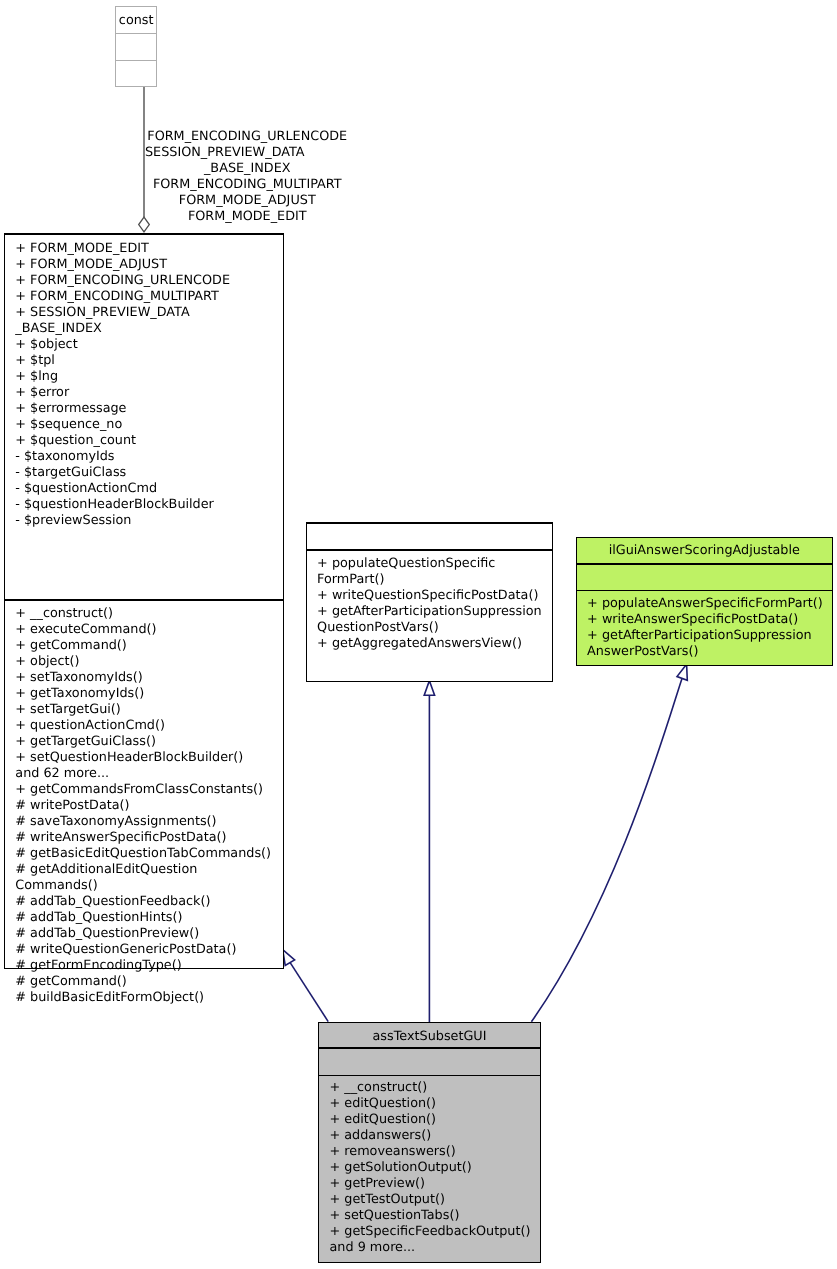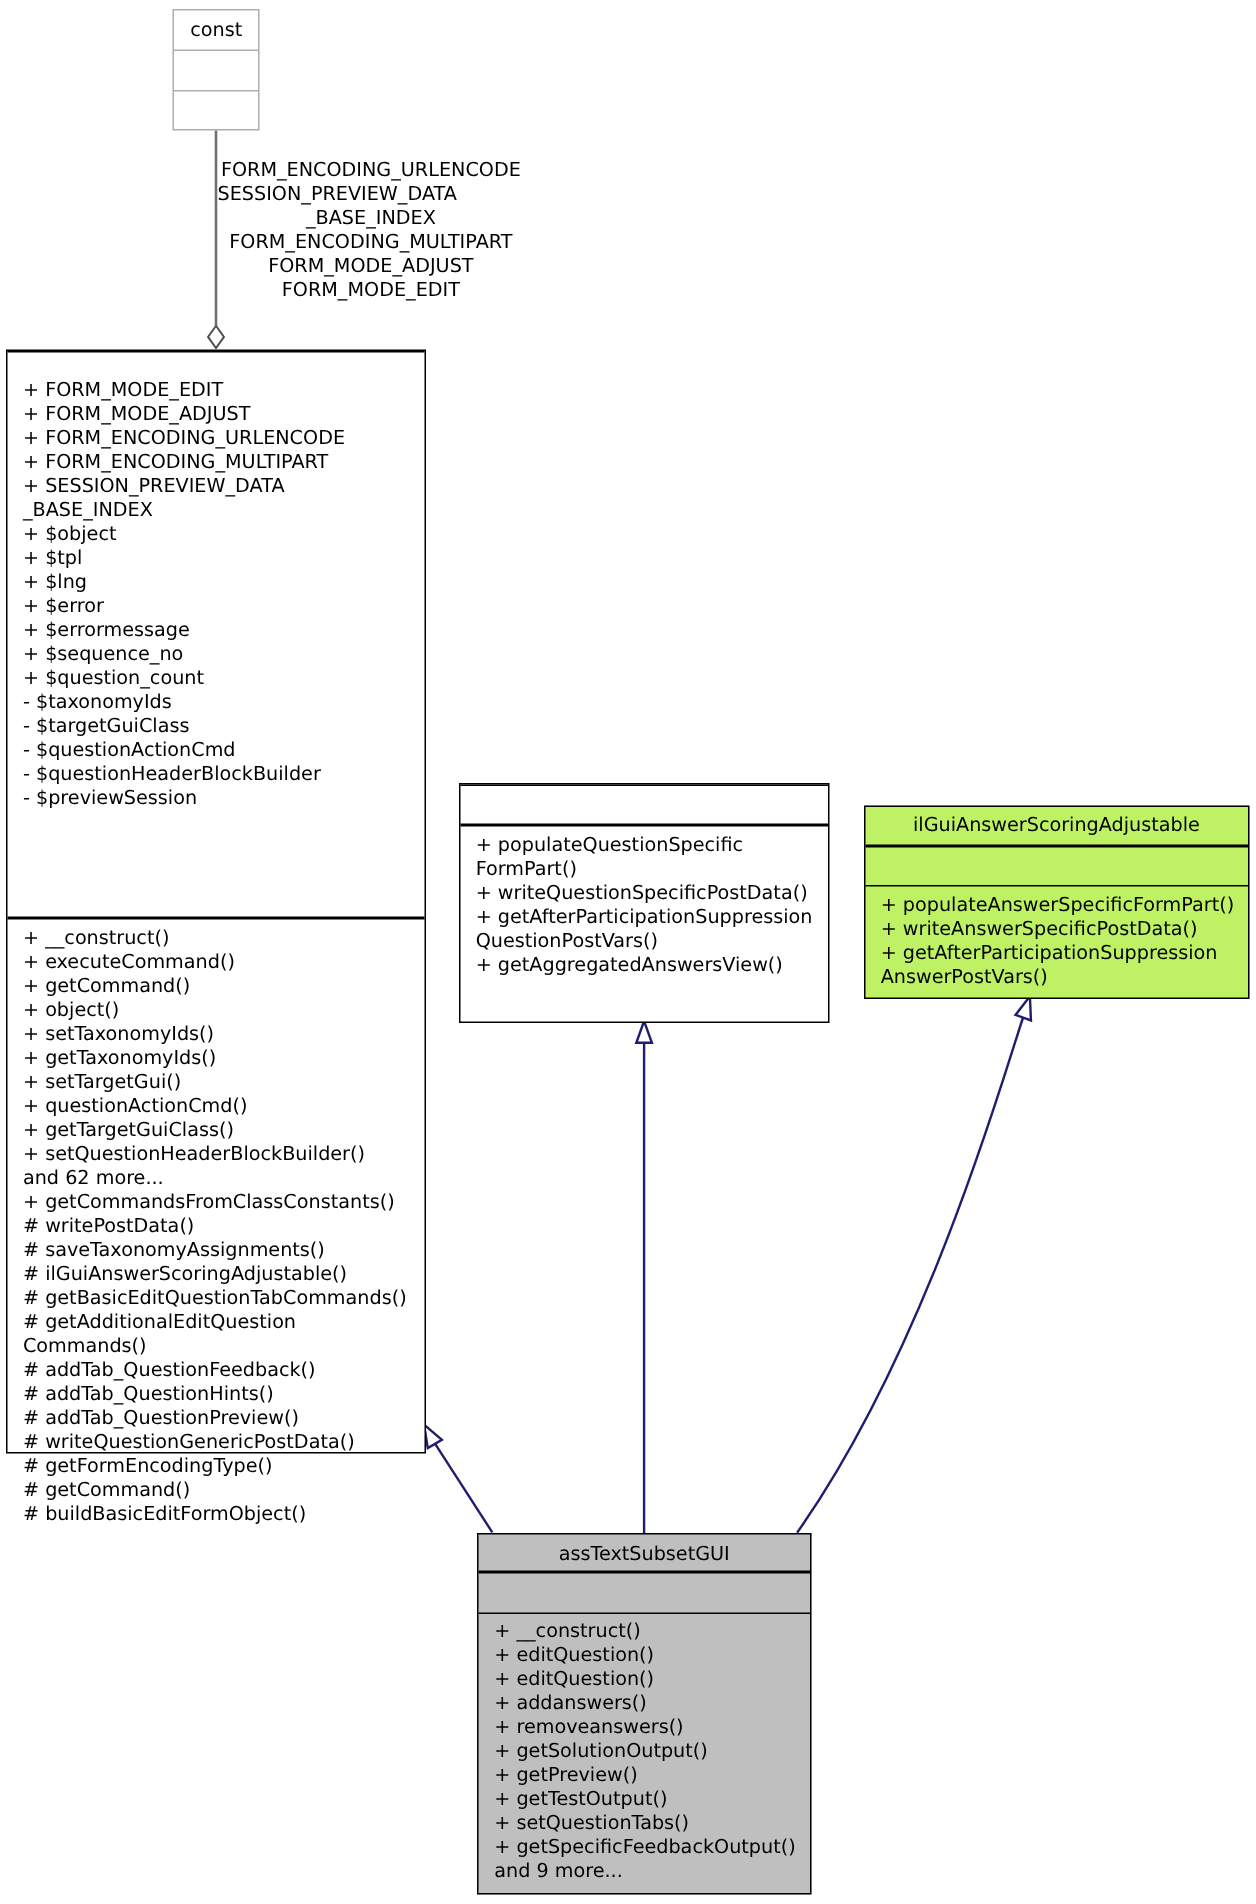--- a/index.html
+++ b/index.html
@@ -25,38 +25,38 @@
   <svg id="edges" xmlns="http://www.w3.org/2000/svg" viewBox="0 0 837 1269">
     <path d="M144,86.5 L144,217" fill="none" stroke="#6e6e6e" stroke-width="1.7"></path>
     <polygon points="144,217.2 149.3,224.6 144,232 138.7,224.6" fill="#ffffff" stroke="#4d4d4d" stroke-width="1.3"></polygon>
     <path d="M328.2,1021.6 L290.0,962.4" fill="none" stroke="#1e1e6e" stroke-width="1.6"></path>
     <polygon points="282.7,949.7 294.6,959.9 285.2,965.4" fill="#ffffff" stroke="#1e1e6e" stroke-width="1.6"></polygon>
     <path d="M429.4,1022 L429.4,695" fill="none" stroke="#1e1e6e" stroke-width="1.6"></path>
     <polygon points="429.4,680.7 434.6,695.2 424.2,695.2" fill="#ffffff" stroke="#1e1e6e" stroke-width="1.6"></polygon>
     <path d="M531.4,1021.8 C619.7,896.5 670.9,710.1 682.2,678.0" fill="none" stroke="#1e1e6e" stroke-width="1.6"></path>
     <polygon points="686.6,664.2 687.3,680.3 677.0,676.6" fill="#ffffff" stroke="#1e1e6e" stroke-width="1.6"></polygon>
   </svg>
-  <div class="node" style="left:115.2px;top:6.3px;width:58px;height:80.3px;border:1.1px solid #aeaeae;background:#fff;">
+  <div class="node" style="left:115.2px;top:6.3px;width:42px;height:80.3px;border:1.1px solid #aeaeae;background:#fff;">
     <div class="hdr" style="height:25.6px;padding-top:5.7px;box-sizing:border-box;">const</div>
     <div class="sep-l"></div>
     <div class="comp" style="height:25.7px;"></div>
     <div class="sep-l"></div>
     <div class="comp" style="height:25.7px;"></div>
   </div>
-  <div class="elabel" style="left:145px;top:106px;width:204.5px;">
+  <div class="elabel" style="left:145px;top:129px;width:204.5px;">
       <div>FORM_ENCODING_URLENCODE</div>
       <div style="text-align:left">SESSION_PREVIEW_DATA</div>
       <div>_BASE_INDEX</div>
       <div>FORM_ENCODING_MULTIPART</div>
       <div>FORM_MODE_ADJUST</div>
       <div>FORM_MODE_EDIT</div>
     </div>
   <div class="node" style="left:4.0px;top:232.6px;width:280px;height:736.4px;border:1.5px solid #000;background:#ffffff;">
     <div class="sep"></div>
-    <div class="comp" style="height:364px;padding:5.9px 10.3px 0 10.3px;margin-top:12px;">
+    <div class="comp" style="height:364px;padding:5.9px 10.3px 0 10.3px;">
         <div class="row">+ FORM_MODE_EDIT</div>
         <div class="row">+ FORM_MODE_ADJUST</div>
         <div class="row">+ FORM_ENCODING_URLENCODE</div>
         <div class="row">+ FORM_ENCODING_MULTIPART</div>
         <div class="row">+ SESSION_PREVIEW_DATA</div>
         <div class="row">_BASE_INDEX</div>
         <div class="row">+ $object</div>
         <div class="row">+ $tpl</div>
         <div class="row">+ $lng</div>
         <div class="row">+ $error</div>
@@ -78,21 +78,21 @@
         <div class="row">+ setTaxonomyIds()</div>
         <div class="row">+ getTaxonomyIds()</div>
         <div class="row">+ setTargetGui()</div>
         <div class="row">+ questionActionCmd()</div>
         <div class="row">+ getTargetGuiClass()</div>
         <div class="row">+ setQuestionHeaderBlockBuilder()</div>
         <div class="row">and 62 more...</div>
         <div class="row">+ getCommandsFromClassConstants()</div>
         <div class="row"># writePostData()</div>
         <div class="row"># saveTaxonomyAssignments()</div>
-        <div class="row"># ilGuiAnswerScoringAdjustable()</div>
+        <div class="row"># writeAnswerSpecificPostData()</div>
         <div class="row"># getBasicEditQuestionTabCommands()</div>
         <div class="row"># getAdditionalEditQuestion</div>
         <div class="row">Commands()</div>
         <div class="row"># addTab_QuestionFeedback()</div>
         <div class="row"># addTab_QuestionHints()</div>
         <div class="row"># addTab_QuestionPreview()</div>
         <div class="row"># writeQuestionGenericPostData()</div>
         <div class="row"># getFormEncodingType()</div>
         <div class="row"># getCommand()</div>
         <div class="row"># buildBasicEditFormObject()</div>

